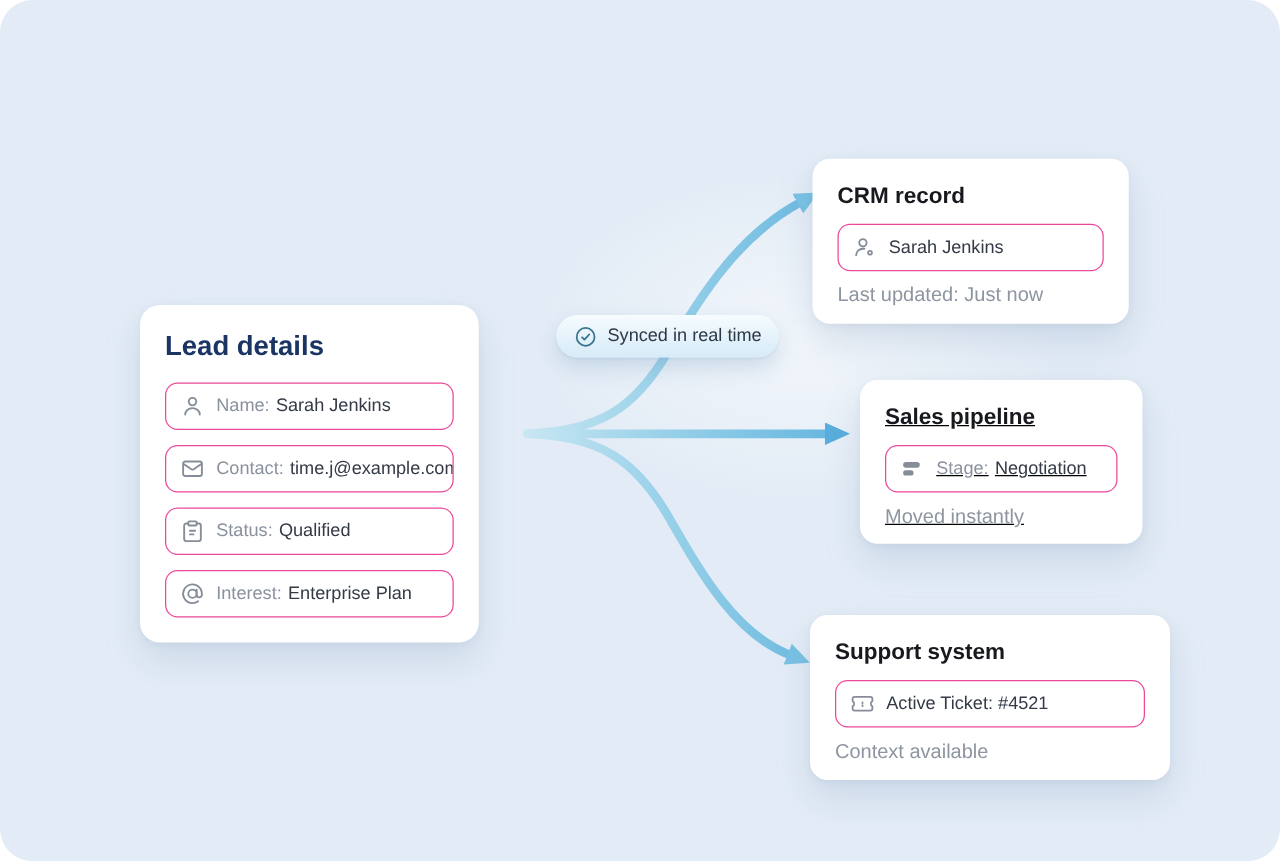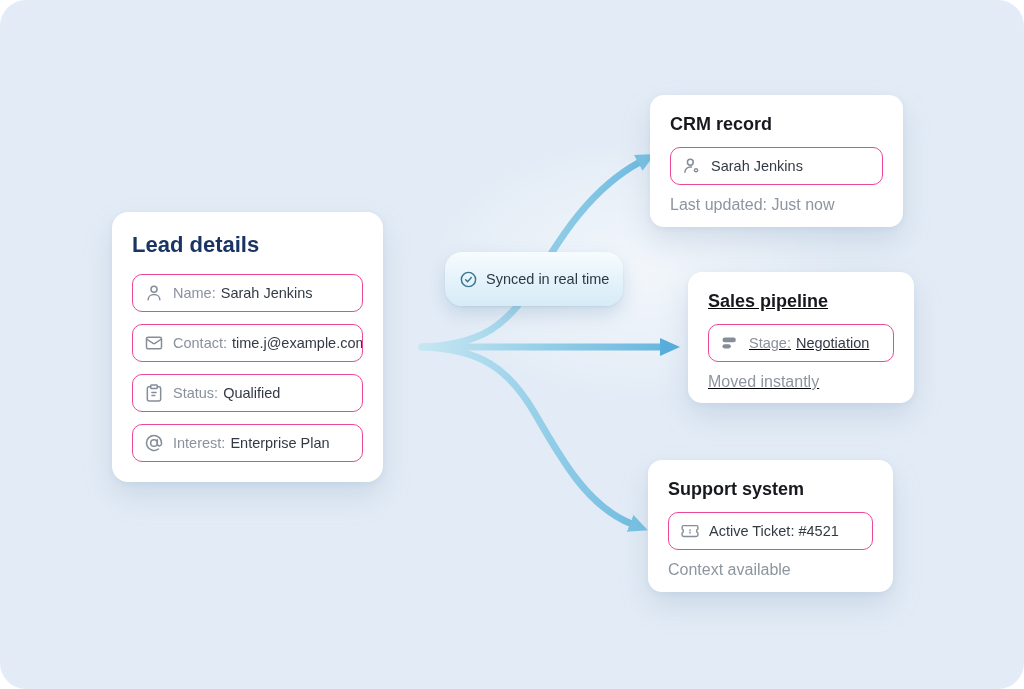--- a/index.html
+++ b/index.html
@@ -10,41 +10,42 @@
   .canvas::before{
     content:"";position:absolute;left:430px;top:140px;width:420px;height:260px;
     background:radial-gradient(closest-side,rgba(255,255,255,.55),rgba(255,255,255,0));
     pointer-events:none;
   }
   .arrows{position:absolute;left:0;top:0;z-index:1;}
   .card{
     position:absolute;background:#ffffff;border-radius:16px;z-index:2;
     box-shadow:0 14px 30px rgba(96,125,165,.18),0 2px 6px rgba(96,125,165,.08);
     box-sizing:border-box;
+    margin-top:32px;
   }
   #lead-card{left:112px;top:212px;width:271px;height:270px;padding:20px;}
   #crm-card{left:650px;top:95px;width:253px;height:132px;padding:17px 20px;border-radius:14px;}
   #sales-card{left:688px;top:272px;width:226px;height:131px;padding:17px 20px;border-radius:14px;text-decoration:underline;}
-  #support-card{left:648px;top:460px;width:245px;height:132px;padding:17px 20px;border-radius:14px;}
+  #support-card{left:648px;top:460px;width:288px;height:132px;padding:17px 20px;border-radius:14px;}
   .lead-title{font-size:22px;font-weight:700;color:#1a3464;line-height:26px;margin-bottom:16px;}
   .card-title{font-size:18px;font-weight:700;color:#17191e;line-height:24px;margin-bottom:11px;}
   .field{
     display:flex;align-items:center;height:38px;border:1px solid #ec4899;border-radius:10px;
     background:#fff;padding:0 11px;font-size:14.5px;white-space:nowrap;overflow:hidden;
     box-sizing:border-box;
   }
   #lead-card .field{margin-bottom:12px;}
   .icon{display:inline-flex;width:20px;height:20px;color:#858d99;margin-right:9px;flex:0 0 auto;}
   .icon svg{width:20px;height:20px;}
   .f-label{color:#8a919e;margin-right:5px;}
   .f-value{color:#333a45;}
   .subtext{font-size:16px;color:#8d95a0;margin-top:11px;}
   .badge{
     position:absolute;left:445px;top:252px;height:34px;z-index:3;
-    display:inline-flex;align-items:center;gap:8px;padding:10px 14px;border-radius:17px;
+    display:inline-flex;align-items:center;gap:8px;padding:0 14px;border-radius:17px;
     background:linear-gradient(180deg,#f7fcfe 0%,#e2f1fa 60%,#d7ebf7 100%);
     box-shadow:0 8px 18px rgba(110,150,185,.28),0 1px 2px rgba(110,150,185,.15);
     font-size:14.5px;font-weight:500;color:#2c3947;white-space:nowrap;
   }
   .badge .icon{color:#38758f;margin-right:0;width:19px;height:19px;}
   .badge .icon svg{width:19px;height:19px;}
 </style>
 </head>
 <body>
 

